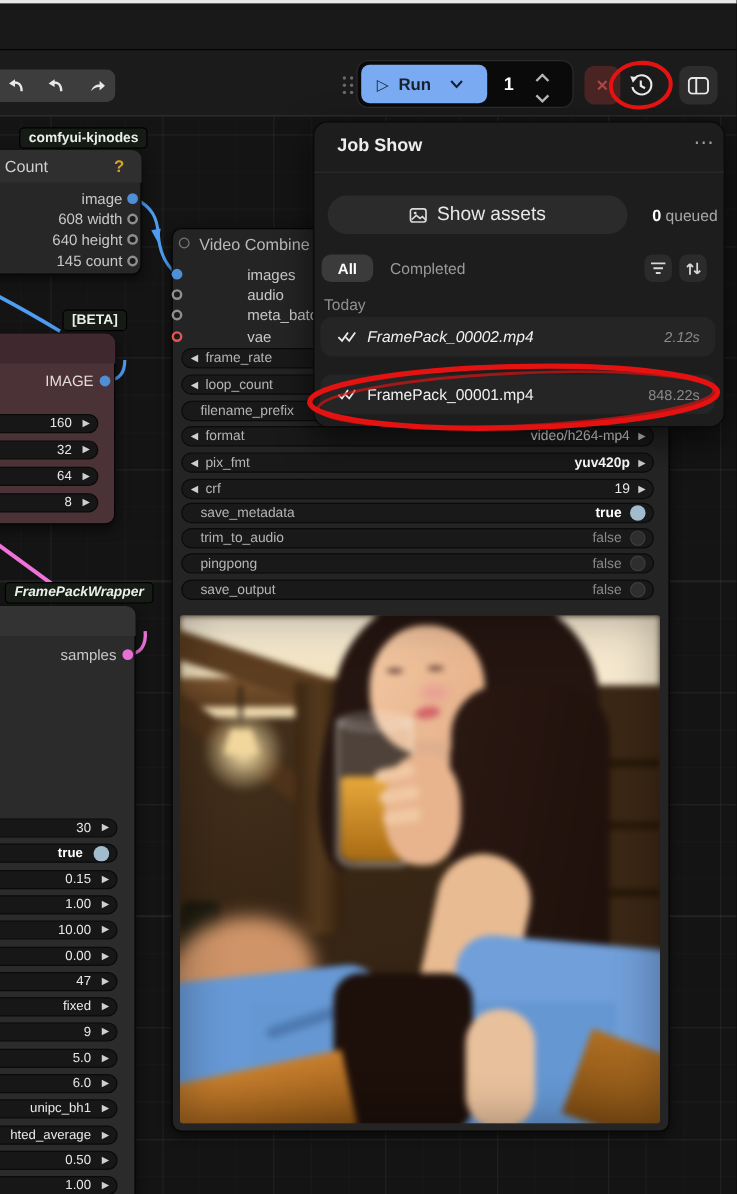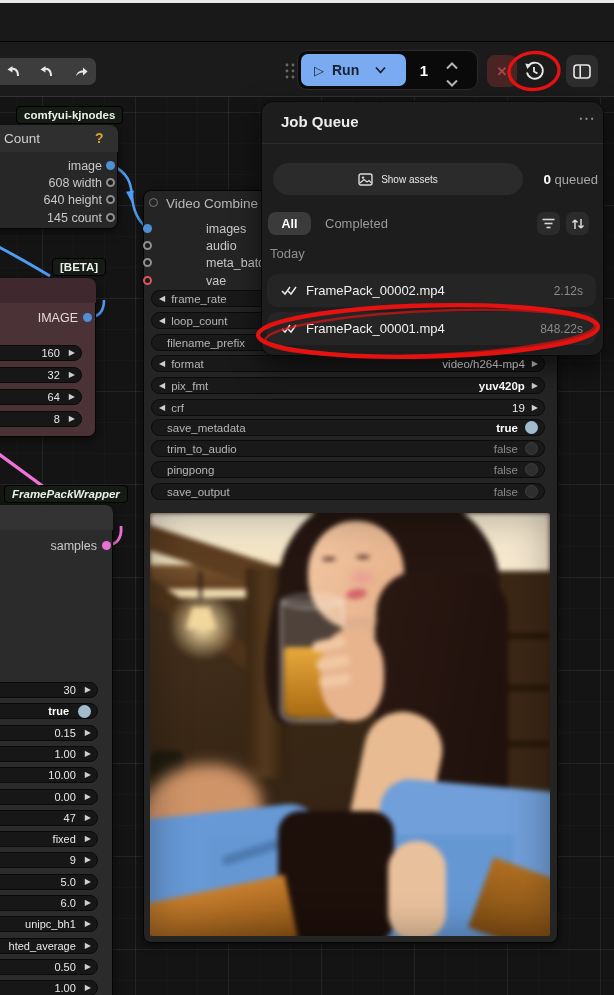--- a/index.html
+++ b/index.html
@@ -31,31 +31,31 @@
   #tb-x-btn{left:487px;top:55px;width:30px;height:32px;background:#4a2323;border-radius:8px;display:flex;align-items:center;justify-content:center;color:#a84848;font-size:13px;font-weight:bold;}
   #tb-history-btn{left:520px;top:57px;width:28px;height:28px;display:flex;align-items:center;justify-content:center;}
   #tb-panel-btn{left:566px;top:55px;width:32px;height:32px;background:#2d2d2d;border-radius:8px;display:flex;align-items:center;justify-content:center;}
   
   #jq-panel{left:261px;top:101px;width:343px;height:255px;background:#1d1d1d;border:1px solid #090909;border-radius:12px;
             box-shadow:0 10px 28px rgba(0,0,0,.6);z-index:50;box-sizing:border-box;}
   #jq-title{left:281px;top:113px;color:#ededed;font-size:15px;font-weight:600;z-index:51;}
   #jq-menu{left:578px;top:108px;color:#9a9a9a;font-size:17px;z-index:51;}
   #jq-divider{left:262px;top:143px;width:341px;height:1px;background:#2c2c2c;z-index:51;}
   #jq-assets-btn{left:273px;top:163px;width:250px;height:32px;background:#2b2b2b;border-radius:16px;display:flex;align-items:center;justify-content:center;gap:8px;z-index:51;}
-  #jq-assets-label{color:#e8e8e8;font-size:10px;}
+  #jq-assets-label{color:#e8e8e8;font-size:16px;}
   #jq-queued{left:468px;top:172px;width:130px;text-align:right;z-index:51;font-size:13px;color:#a8a8a8;}
   #jq-queued b{color:#fff;font-size:13.5px;}
   #jq-tab-all{left:268px;top:212px;width:43px;height:23px;background:#3b3b3b;border-radius:8px;display:flex;align-items:center;justify-content:center;color:#fff;font-size:12.5px;font-weight:700;z-index:51;}
   #jq-tab-completed{left:325px;top:216px;color:#999;font-size:13px;z-index:51;}
   .jq-iconbtn{width:23px;height:23px;background:#2b2b2b;border-radius:7px;display:flex;align-items:center;justify-content:center;z-index:51;}
   #jq-filter-btn{left:537px;top:212px;}
   #jq-sort-btn{left:566px;top:212px;}
   #jq-today{left:270px;top:246px;color:#8f8f8f;font-size:13px;z-index:51;}
   .jq-row{left:267px;width:329px;height:33px;background:#252525;border-radius:10px;display:flex;align-items:center;z-index:51;box-sizing:border-box;padding:0 13px 0 14px;gap:9px;}
-  #jq-row-0{top:274px;}
+  #jq-row-0{top:264px;font-style:italic;}
   #jq-row-1{top:312px;}
   .jq-row-name{color:#f0f0f0;font-size:13px;flex:1;}
   .jq-row-time{color:#8a8a8a;font-size:12px;}
   
   .node{border:1px solid #050505;border-radius:8px;box-shadow:0 3px 10px rgba(0,0,0,.55);z-index:10;box-sizing:border-box;}
   .node-header{z-index:11;border-radius:8px 8px 0 0;box-sizing:border-box;}
   .badge{background:#161b16;border:1px solid #000;color:#e9f0e9;font-size:11.5px;font-weight:700;border-radius:4px;padding:2px 7px;z-index:14;white-space:nowrap;}
   .pill{background:#171717;border:1px solid #0a0a0a;border-radius:9px;display:flex;align-items:center;justify-content:flex-end;gap:9px;padding-right:6px;box-sizing:border-box;overflow:hidden;z-index:12;}
   .pill .val{color:#e8e8e8;font-size:11px;white-space:nowrap;}
   .arrow{color:#cfcfcf;font-size:8px;line-height:1;}
@@ -384,21 +384,21 @@
       <div class="s" style="left:130px;top:81px;width:64px;height:15px;border:2px solid rgba(255,255,255,.5);border-radius:50%;box-sizing:border-box;"></div>
       <div class="s" style="left:170px;top:116px;width:64px;height:92px;background:#e8b48e;border-radius:45%;"></div>
       <div class="s" style="left:162px;top:126px;width:34px;height:11px;background:#f0c8a2;border-radius:8px;transform:rotate(-12deg);"></div>
       <div class="s" style="left:166px;top:144px;width:34px;height:11px;background:#f0c8a2;border-radius:8px;transform:rotate(-10deg);"></div>
       <div class="s" style="left:169px;top:162px;width:32px;height:11px;background:#f0c8a2;border-radius:8px;transform:rotate(-8deg);"></div>
     </div>
     <div class="s" style="left:0;top:0;width:400px;height:423px;box-shadow:inset 0 0 40px rgba(0,0,0,.35);"></div>
   </div>
 
   <div class="abs" id="jq-panel"></div>
-  <div class="abs" id="jq-title">Job Queue</div>
+  <div class="abs" id="jq-title">Job Show</div>
   <div class="abs" id="jq-menu">⋯</div>
   <div class="abs" id="jq-divider"></div>
   <div class="abs" id="jq-assets-btn">
     <svg width="15" height="13" viewBox="0 0 15 13">
       <rect x="1" y="1" width="13" height="11" rx="2" fill="none" stroke="#dcdcdc" stroke-width="1.4"></rect>
       <circle cx="5" cy="4.6" r="1.2" fill="#dcdcdc"></circle>
       <path d="M2 10 L6 6.5 L9 9 L11 7.5 L13.5 10" fill="none" stroke="#dcdcdc" stroke-width="1.3"></path>
     </svg>
     <span id="jq-assets-label">Show assets</span>
   </div>

